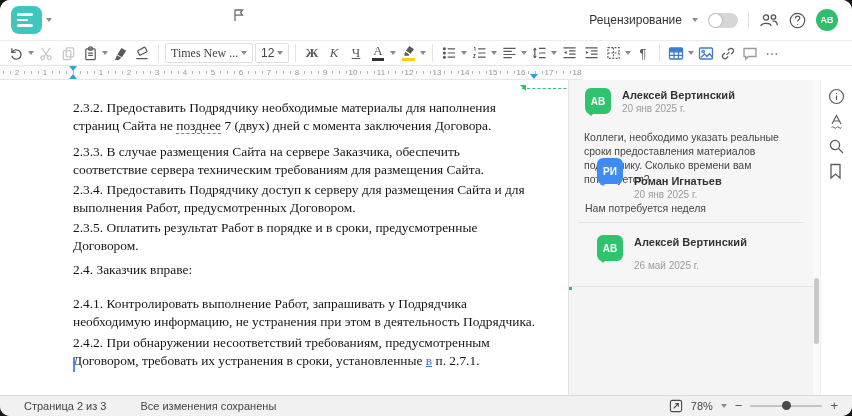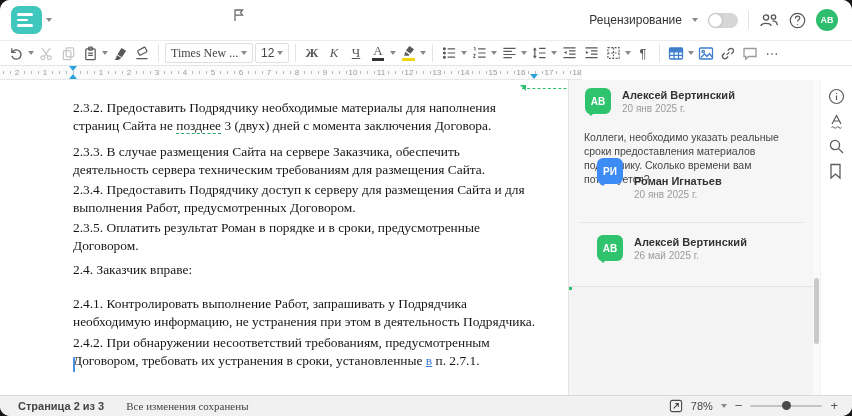--- a/index.html
+++ b/index.html
@@ -79,22 +79,22 @@
   .divline{position:absolute;left:10px;top:142px;width:225px;height:1px;background:#e4e4e4;}
 
   
   .scrollbar{position:absolute;left:813px;top:0;width:7px;height:315px;background:#fafafa;}
   .scroll-thumb{position:absolute;left:1px;top:198px;width:5px;height:66px;border-radius:3px;background:#c9c9c9;}
   .rail{position:absolute;left:820px;top:0;width:32px;height:315px;background:#fff;border-left:1px solid #f0f0f0;box-sizing:border-box;}
   .rail .ric{position:absolute;left:7px;color:#5c5c5c;}
 
   
   .statusbar{position:absolute;left:0;top:395px;width:852px;height:21px;background:#f1f1f1;border-top:1px solid #dadada;box-sizing:border-box;display:flex;align-items:center;font-size:11px;color:#444;}
-  .statusbar .pg{margin-left:18px;font-weight:bold;}
-  .statusbar .sv{margin-left:22px;font-family:Liberation Serif, serif;}
+  .statusbar .pg{margin-left:24px;}
+  .statusbar .sv{margin-left:34px;}
   .status-right{margin-left:auto;display:flex;align-items:center;gap:8px;margin-right:14px;}
   .zoomval{font-size:11px;color:#444;}
   .slider{position:relative;width:72px;height:2px;background:#c4c4c4;border-radius:1px;}
   .slider .knob{position:absolute;left:32px;top:-4px;width:9px;height:9px;border-radius:50%;background:#4a4a4a;}
   .pm{font-size:13px;color:#555;line-height:10px;}
 </style>
 </head>
 <body>
 
 <div class="window">
@@ -413,48 +413,49 @@
       <span class="rtick" style="top: 291px;"></span>
       <span class="rtick" style="top: 298px;"></span>
       <span class="rtick" style="top: 305px;"></span>
       <span class="rnum" style="top: 312px;">20</span>
     </div>
 
   <div class="content">
     <div class="page">
       <div class="connector"></div>
       <div class="doc">
-        <p class="para" style="top:6px"><span>2.3.2. Предоставить Подрядчику необходимые материалы для наполнения страниц Сайта не </span><span class="marked">позднее</span><span> 3 (двух) дней с момента заключения Договора.</span></p>
-        <p class="para" style="top:50px">2.3.3. В случае размещения Сайта на сервере Заказчика, обеспечить деятельность сервера техническим требованиям для размещения Сайта.</p>
+        <p class="para" style="top:6px"><span>2.3.2. Предоставить Подрядчику необходимые материалы для наполнения страниц Сайта не </span><span class="marked">позднее</span><span> 7 (двух) дней с момента заключения Договора.</span></p>
+        <p class="para" style="top:50px">2.3.3. В случае размещения Сайта на сервере Заказчика, обеспечить соответствие сервера техническим требованиям для размещения Сайта.</p>
         <p class="para" style="top:88px">2.3.4. Предоставить Подрядчику доступ к серверу для размещения Сайта и для выполнения Работ, предусмотренных Договором.</p>
-        <p class="para" style="top:126px">2.3.5. Оплатить результат Роман в порядке и в сроки, предусмотренные Договором.</p>
+        <p class="para" style="top:126px">2.3.5. Оплатить результат Работ в порядке и в сроки, предусмотренные Договором.</p>
         <p class="para" style="top:168px">2.4. Заказчик вправе:</p>
         <p class="para" style="top:202px">2.4.1. Контролировать выполнение Работ, запрашивать у Подрядчика необходимую информацию, не устранения при этом в деятельность Подрядчика.</p>
         <p class="para" style="top:241px"><span>2.4.2. При обнаружении несоответствий требованиям, предусмотренным Договором, требовать их устранения в сроки, установленные </span><span class="ins">в</span><span> п. 2.7.1.</span></p>
         <span class="cursor" style="top:277px"></span>
       </div>
     </div>
 
     <div class="comments">
       <div class="active-line"></div>
       <div class="thread">
         <div class="cavatar green" style="left:16px;top:8px">АВ</div>
         <div class="cname" style="left:53px;top:9px">Алексей Вертинский</div>
         <div class="cdate" style="left:53px;top:23px">20 янв 2025 г.</div>
         <div class="cbody" style="left:15px;top:50px;width:218px">Коллеги, необходимо указать реальные сроки предоставления материалов подрядчику. Сколько времени вам потребуется?</div>
 
         <div class="cavatar blue" style="left:28px;top:78px">РИ</div>
         <div class="cname" style="left:65px;top:95px">Роман Игнатьев</div>
         <div class="cdate" style="left:65px;top:109px">20 янв 2025 г.</div>
+        <div class="cbody" style="left:16px;top:121px;width:218px">Нам потребуется неделя</div>
 
         <div class="divline"></div>
 
         <div class="cavatar green" style="left:28px;top:155px">АВ</div>
         <div class="cname" style="left:65px;top:156px">Алексей Вертинский</div>
-        <div class="cdate" style="left:65px;top:170px">26 май 2025 г.</div>
+        <div class="cdate" style="left:65px;top:180px">26 май 2025 г.</div>
       </div>
     </div>
 
     <div class="scrollbar">
         <div class="scroll-thumb"></div>
       </div>
 
     <div class="rail">
       <svg class="ric" style="top:8px" width="17" height="17" viewBox="0 0 17 17" fill="none" stroke="#5c5c5c" stroke-width="1.2">
           <circle cx="8.5" cy="8.5" r="7"></circle>

